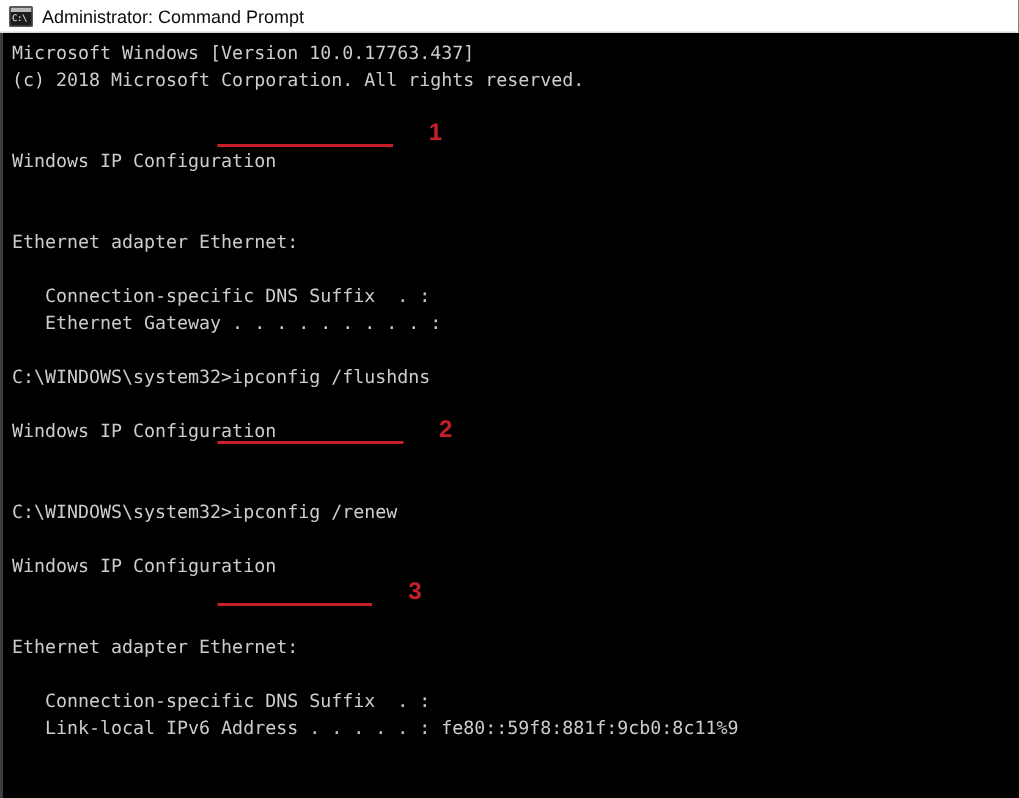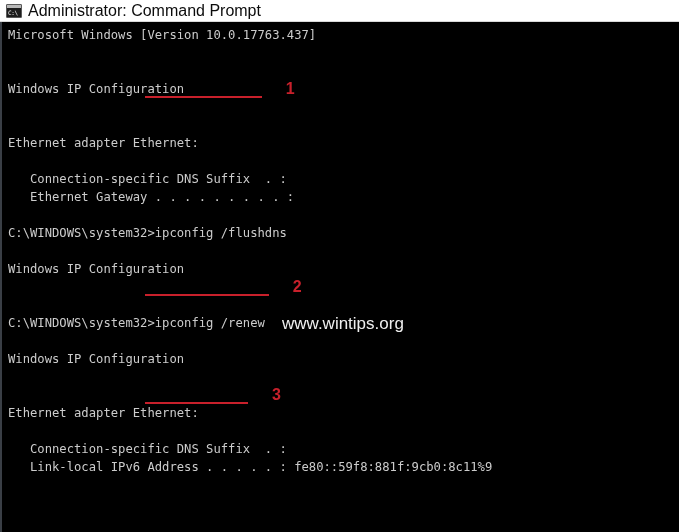--- a/index.html
+++ b/index.html
@@ -60,21 +60,21 @@
     left: 1px;
     top: 3px;
     font-family: "DejaVu Sans Mono", monospace;
     font-size: 6px;
     line-height: 9px;
     color: #f0f0f0;
     letter-spacing: -0.3px;
   }
   #titlebar-text {
     font-family: "Liberation Sans", sans-serif;
-    font-size: 16px;
+    font-size: 12px;
     color: #0c0c0c;
     line-height: 14px;
     white-space: nowrap;
   }
 
   
   #console {
     position: absolute;
     left: 0;
     top: 22px;
@@ -136,20 +136,21 @@
     <span id="app-icon">
       <span class="icon-top"></span>
       <span class="icon-text">C:\</span>
     </span>
     <span id="titlebar-text">Administrator: Command Prompt</span>
   </div>
 
   <div id="console">
     <div id="console-lines">
         <div class="line">Microsoft Windows [Version 10.0.17763.437]</div>
+        <div class="line">(c) 2018 Microsoft Corporation. All rights reserved.</div>
         <div class="line blank"> </div>
         <div class="line blank"> </div>
         <div class="line">Windows IP Configuration</div>
         <div class="line blank"> </div>
         <div class="line blank"> </div>
         <div class="line">Ethernet adapter Ethernet:</div>
         <div class="line blank"> </div>
         <div class="line">   Connection-specific DNS Suffix  . :</div>
         <div class="line">   Ethernet Gateway . . . . . . . . . :</div>
         <div class="line blank"> </div>
@@ -171,17 +172,16 @@
 
     <div id="annotation-layer">
         <div class="annot-underline" style="left: 143.2px; top: 74px; width: 116.62px; background: rgb(200, 32, 43);"></div>
         <div class="annot-number" style="left: 283.82px; top: 59px; color: rgb(200, 32, 43);">1</div>
         <div class="annot-underline" style="left: 143.2px; top: 272px; width: 123.48px; background: rgb(200, 32, 43);"></div>
         <div class="annot-number" style="left: 290.68px; top: 257px; color: rgb(200, 32, 43);">2</div>
         <div class="annot-underline" style="left: 143.2px; top: 380px; width: 102.9px; background: rgb(200, 32, 43);"></div>
         <div class="annot-number" style="left: 270.1px; top: 365px; color: rgb(200, 32, 43);">3</div>
       </div>
 
-    <span id="watermark" style="left: 280px; top: 292px;">www.wintips.org</span>
 
   </div>
 
 </div>
 
 </body></html>

